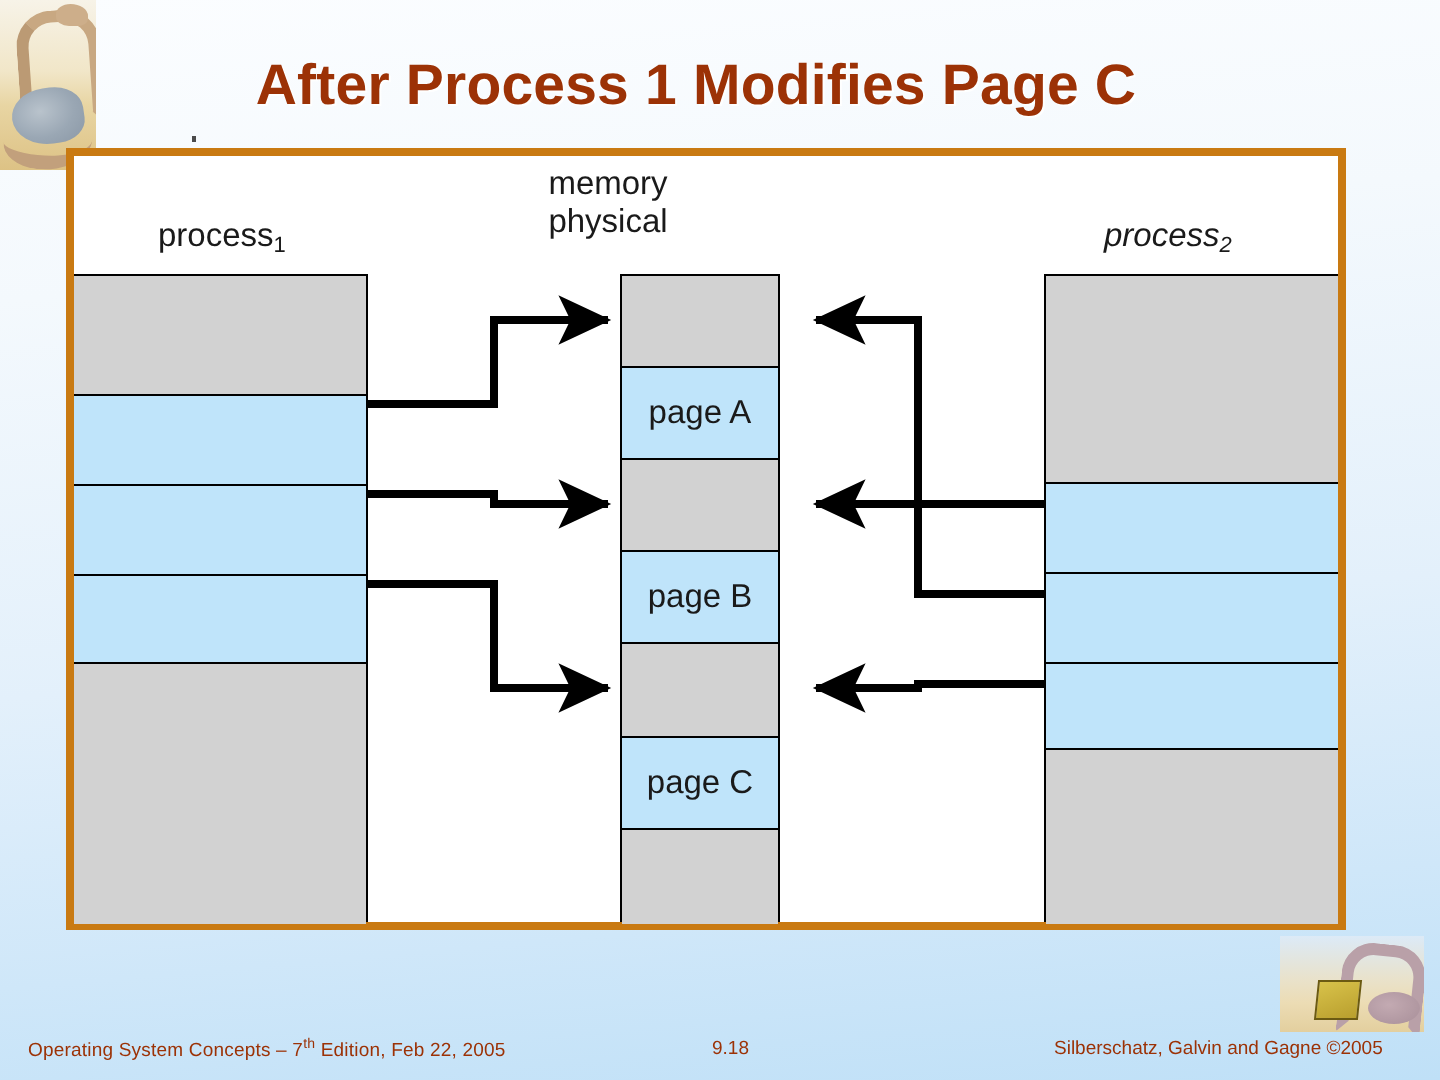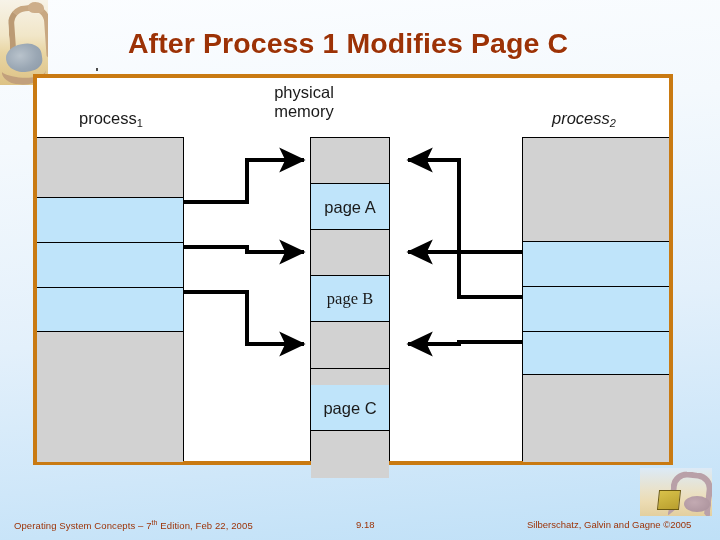--- a/index.html
+++ b/index.html
@@ -257,44 +257,44 @@
   <div id="page-title">After Process 1 Modifies Page C</div>
 
   <div id="stray-dot"></div>
 
   <div id="diagram-frame">
     <div id="diagram-inner">
 
       <div class="col-label" id="label-p1"><span>process</span><sub>1</sub></div>
 
       <div class="col-label" id="label-pm">
+        <div>memory</div>
         <div>physical</div>
-        <div>memory</div>
       </div>
 
       <div class="col-label" id="label-p2"><span>process</span><sub>2</sub></div>
 
       <div class="mem-table" id="table-p1">
           <div class="mem-row gray" style="height: 60px;"></div>
           <div class="mem-row blue" style="height: 45px;"></div>
           <div class="mem-row blue" style="height: 45px;"></div>
           <div class="mem-row blue" style="height: 44px;"></div>
           <div class="mem-row gray" style="height: 130px;"></div>
         </div>
       <div class="mem-table" id="table-pm">
           <div class="mem-row gray" style="height: 46px;"></div>
           <div class="mem-row blue" style="height: 46px;">
             <span class="cell-label">page A</span>
           </div>
           <div class="mem-row gray" style="height: 46px;"></div>
-          <div class="mem-row blue" style="height: 46px; font-family: Liberation Serif, serif;">
+          <div class="mem-row blue" style="height: 46px;">
             <span class="cell-label">page B</span>
           </div>
           <div class="mem-row gray" style="height: 47px;"></div>
-          <div class="mem-row blue" style="height: 46px; margin-top: 16px;">
+          <div class="mem-row blue" style="height: 46px;">
             <span class="cell-label">page C</span>
           </div>
           <div class="mem-row gray" style="height: 47px;"></div>
         </div>
       <div class="mem-table" id="table-p2">
           <div class="mem-row gray" style="height: 104px;"></div>
           <div class="mem-row blue" style="height: 45px;"></div>
           <div class="mem-row blue" style="height: 45px;"></div>
           <div class="mem-row blue" style="height: 43px;"></div>
           <div class="mem-row gray" style="height: 87px;"></div>

